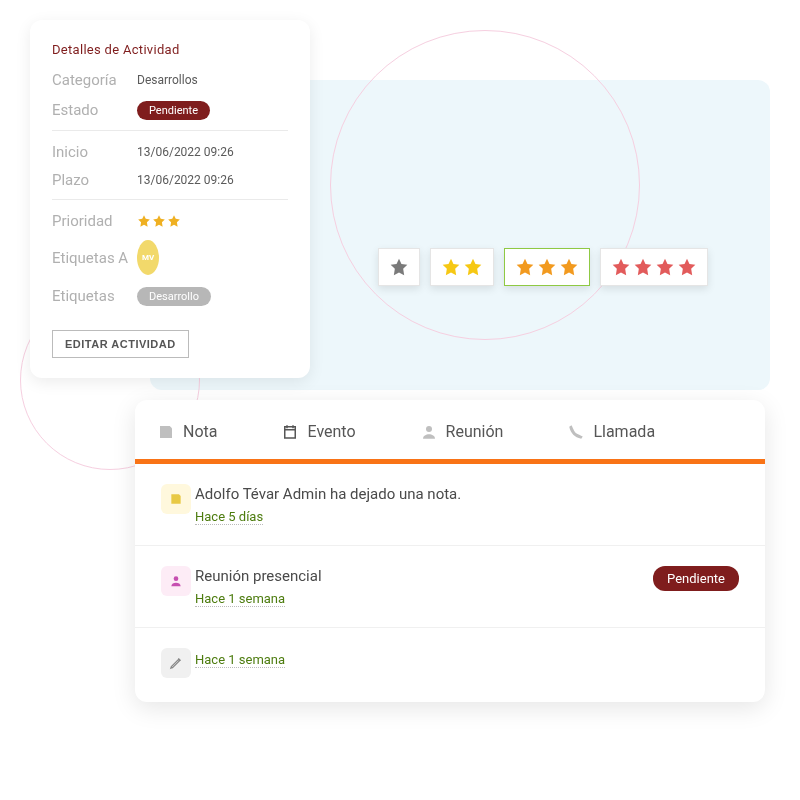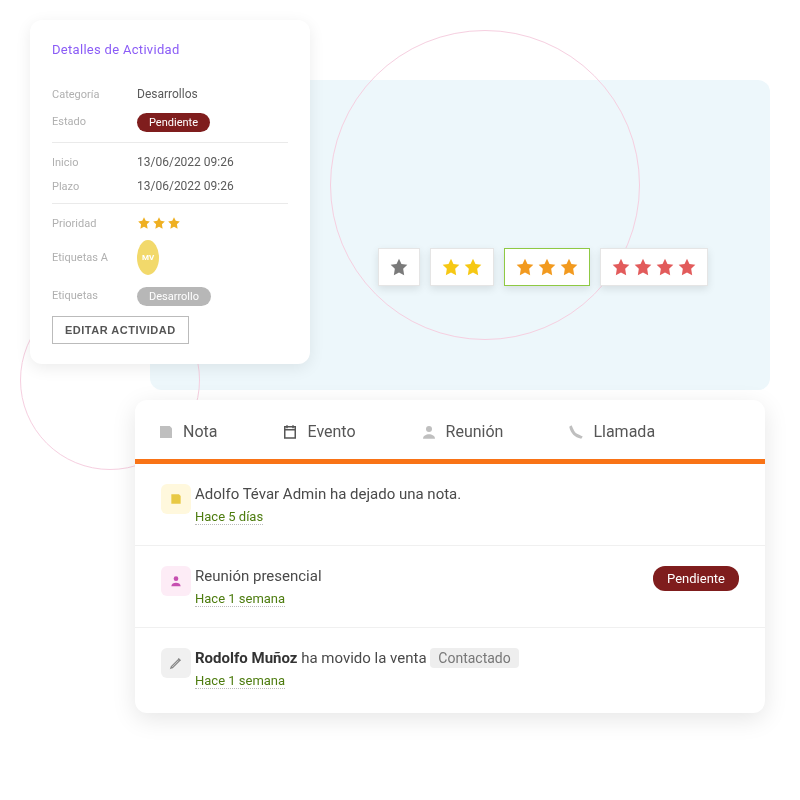--- a/index.html
+++ b/index.html
@@ -46,32 +46,32 @@
     top: 20px;
     left: 30px;
     width: 280px;
     background: #ffffff;
     border-radius: 12px;
     box-shadow: 0 4px 16px rgba(0,0,0,0.08);
     padding: 22px 22px 20px 22px;
   }
   .details-title {
     font-size: 13px;
-    color: #8b5cf6;
+    color: #7f1d1d;
     letter-spacing: .3px;
-    margin-bottom: 30px;
+    margin-bottom: 14px;
   }
   .details-row {
     display: flex;
     align-items: center;
     margin-bottom: 10px;
   }
   .details-label {
     width: 85px;
-    font-size: 11px;
+    font-size: 15px;
     color: #b0b0b0;
   }
   .details-value {
     font-size: 12px;
     color: #5a5a5a;
   }
   .divider {
     border: none;
     border-top: 1px solid #eaeaea;
     margin: 10px 0 12px 0;
@@ -86,20 +86,21 @@
   .pill-orange { background: #7f1d1d; }
   .pill-gray { background: #b7b7b7; }
   .stars-row { display: inline-flex; gap: 1px; }
   .star { width: 14px; height: 14px; fill: #efb022; }
   .avatar {
     width: 22px; height:35px; border-radius:50%; background:#f2d96b;
     display:inline-flex; align-items:center; justify-content:center;
     font-size:8px; font-weight:700; color:#fff;
   }
   .edit-btn {
+    margin-top: 14px;
     background: #fff;
     border: 1px solid #bbb;
     padding: 7px 12px;
     font-size: 11px;
     font-weight: 700;
     letter-spacing: .5px;
     color: #555;
     cursor: pointer;
   }
 
@@ -359,19 +360,16 @@
     </div>
   </div>
 
   <div class="feed-item" style="border-bottom:none">
     <div class="feed-icon ficon-edit">
       <svg width="14" height="14" style="fill:none;stroke:#888;stroke-width:2">
           <use href="#pencil"></use>
         </svg>
     </div>
     <div class="feed-body">
-      <div class="feed-text">
-        <strong>Rodolfo Muñoz</strong><span> ha movido la venta </span><span class="tag-inline">Contactado</span>
-      </div>
       <span class="feed-time">Hace 1 semana</span>
     </div>
   </div>
 </div>
 
 </body></html>

